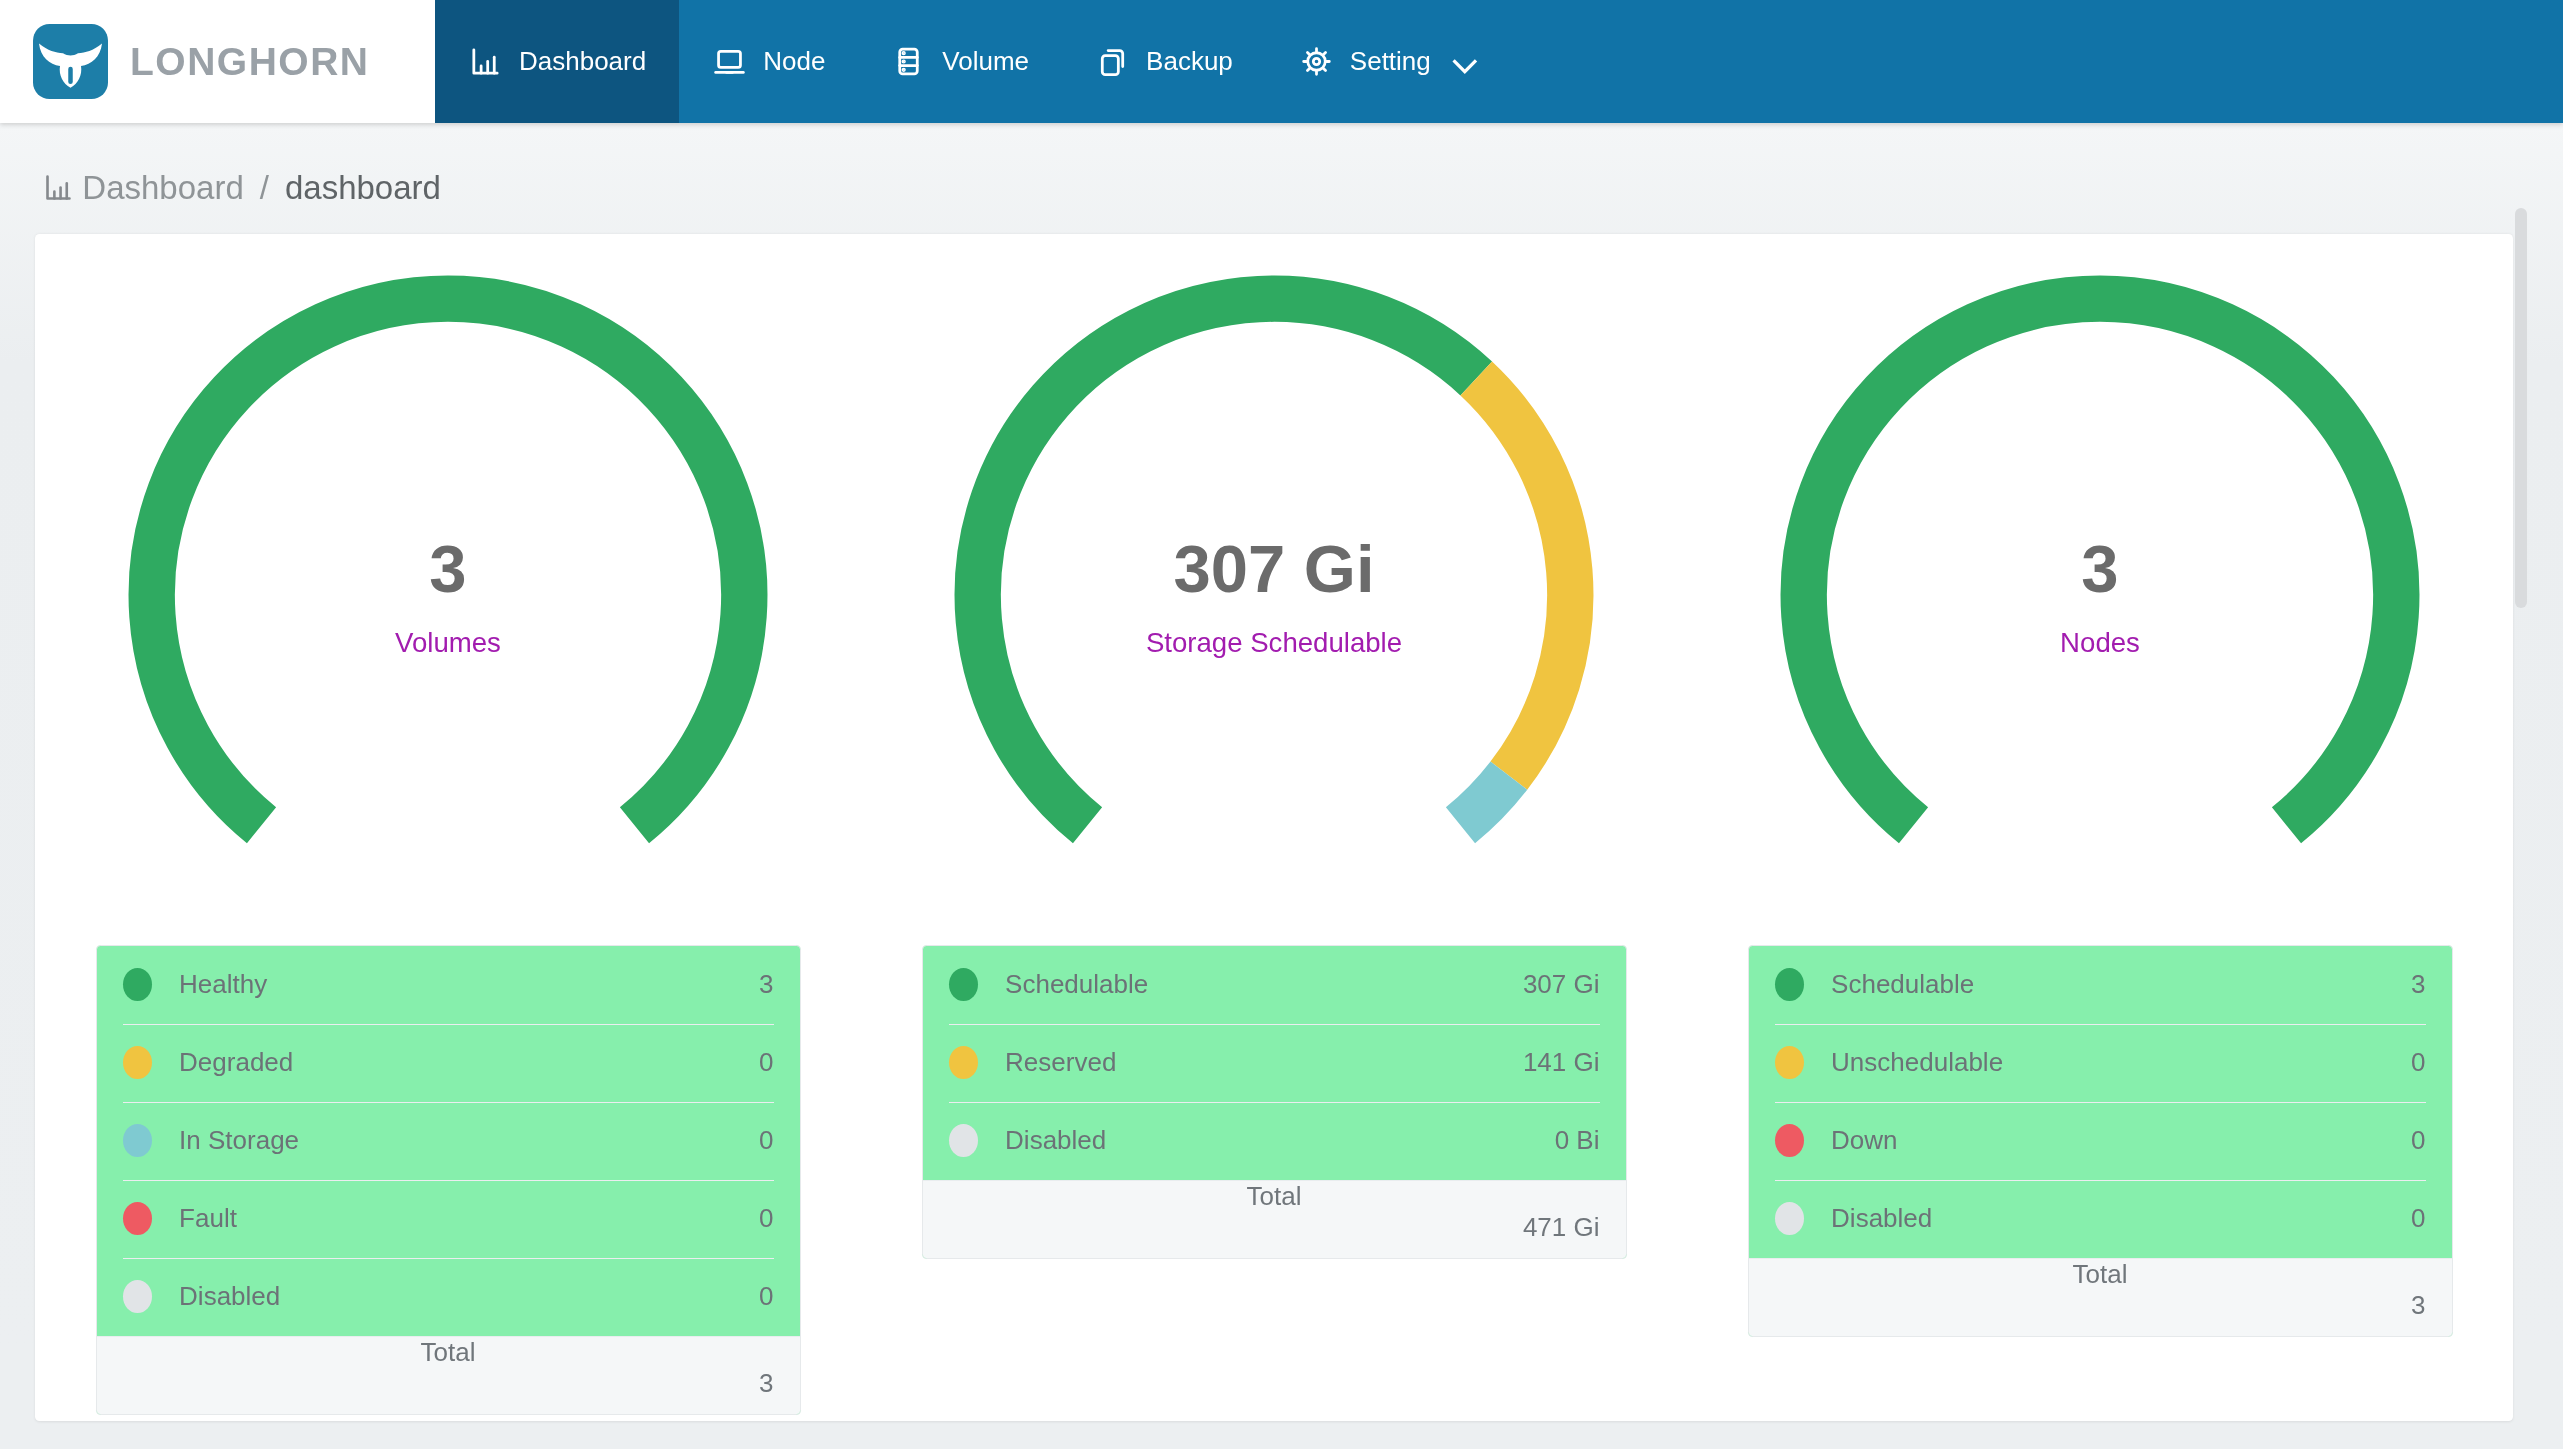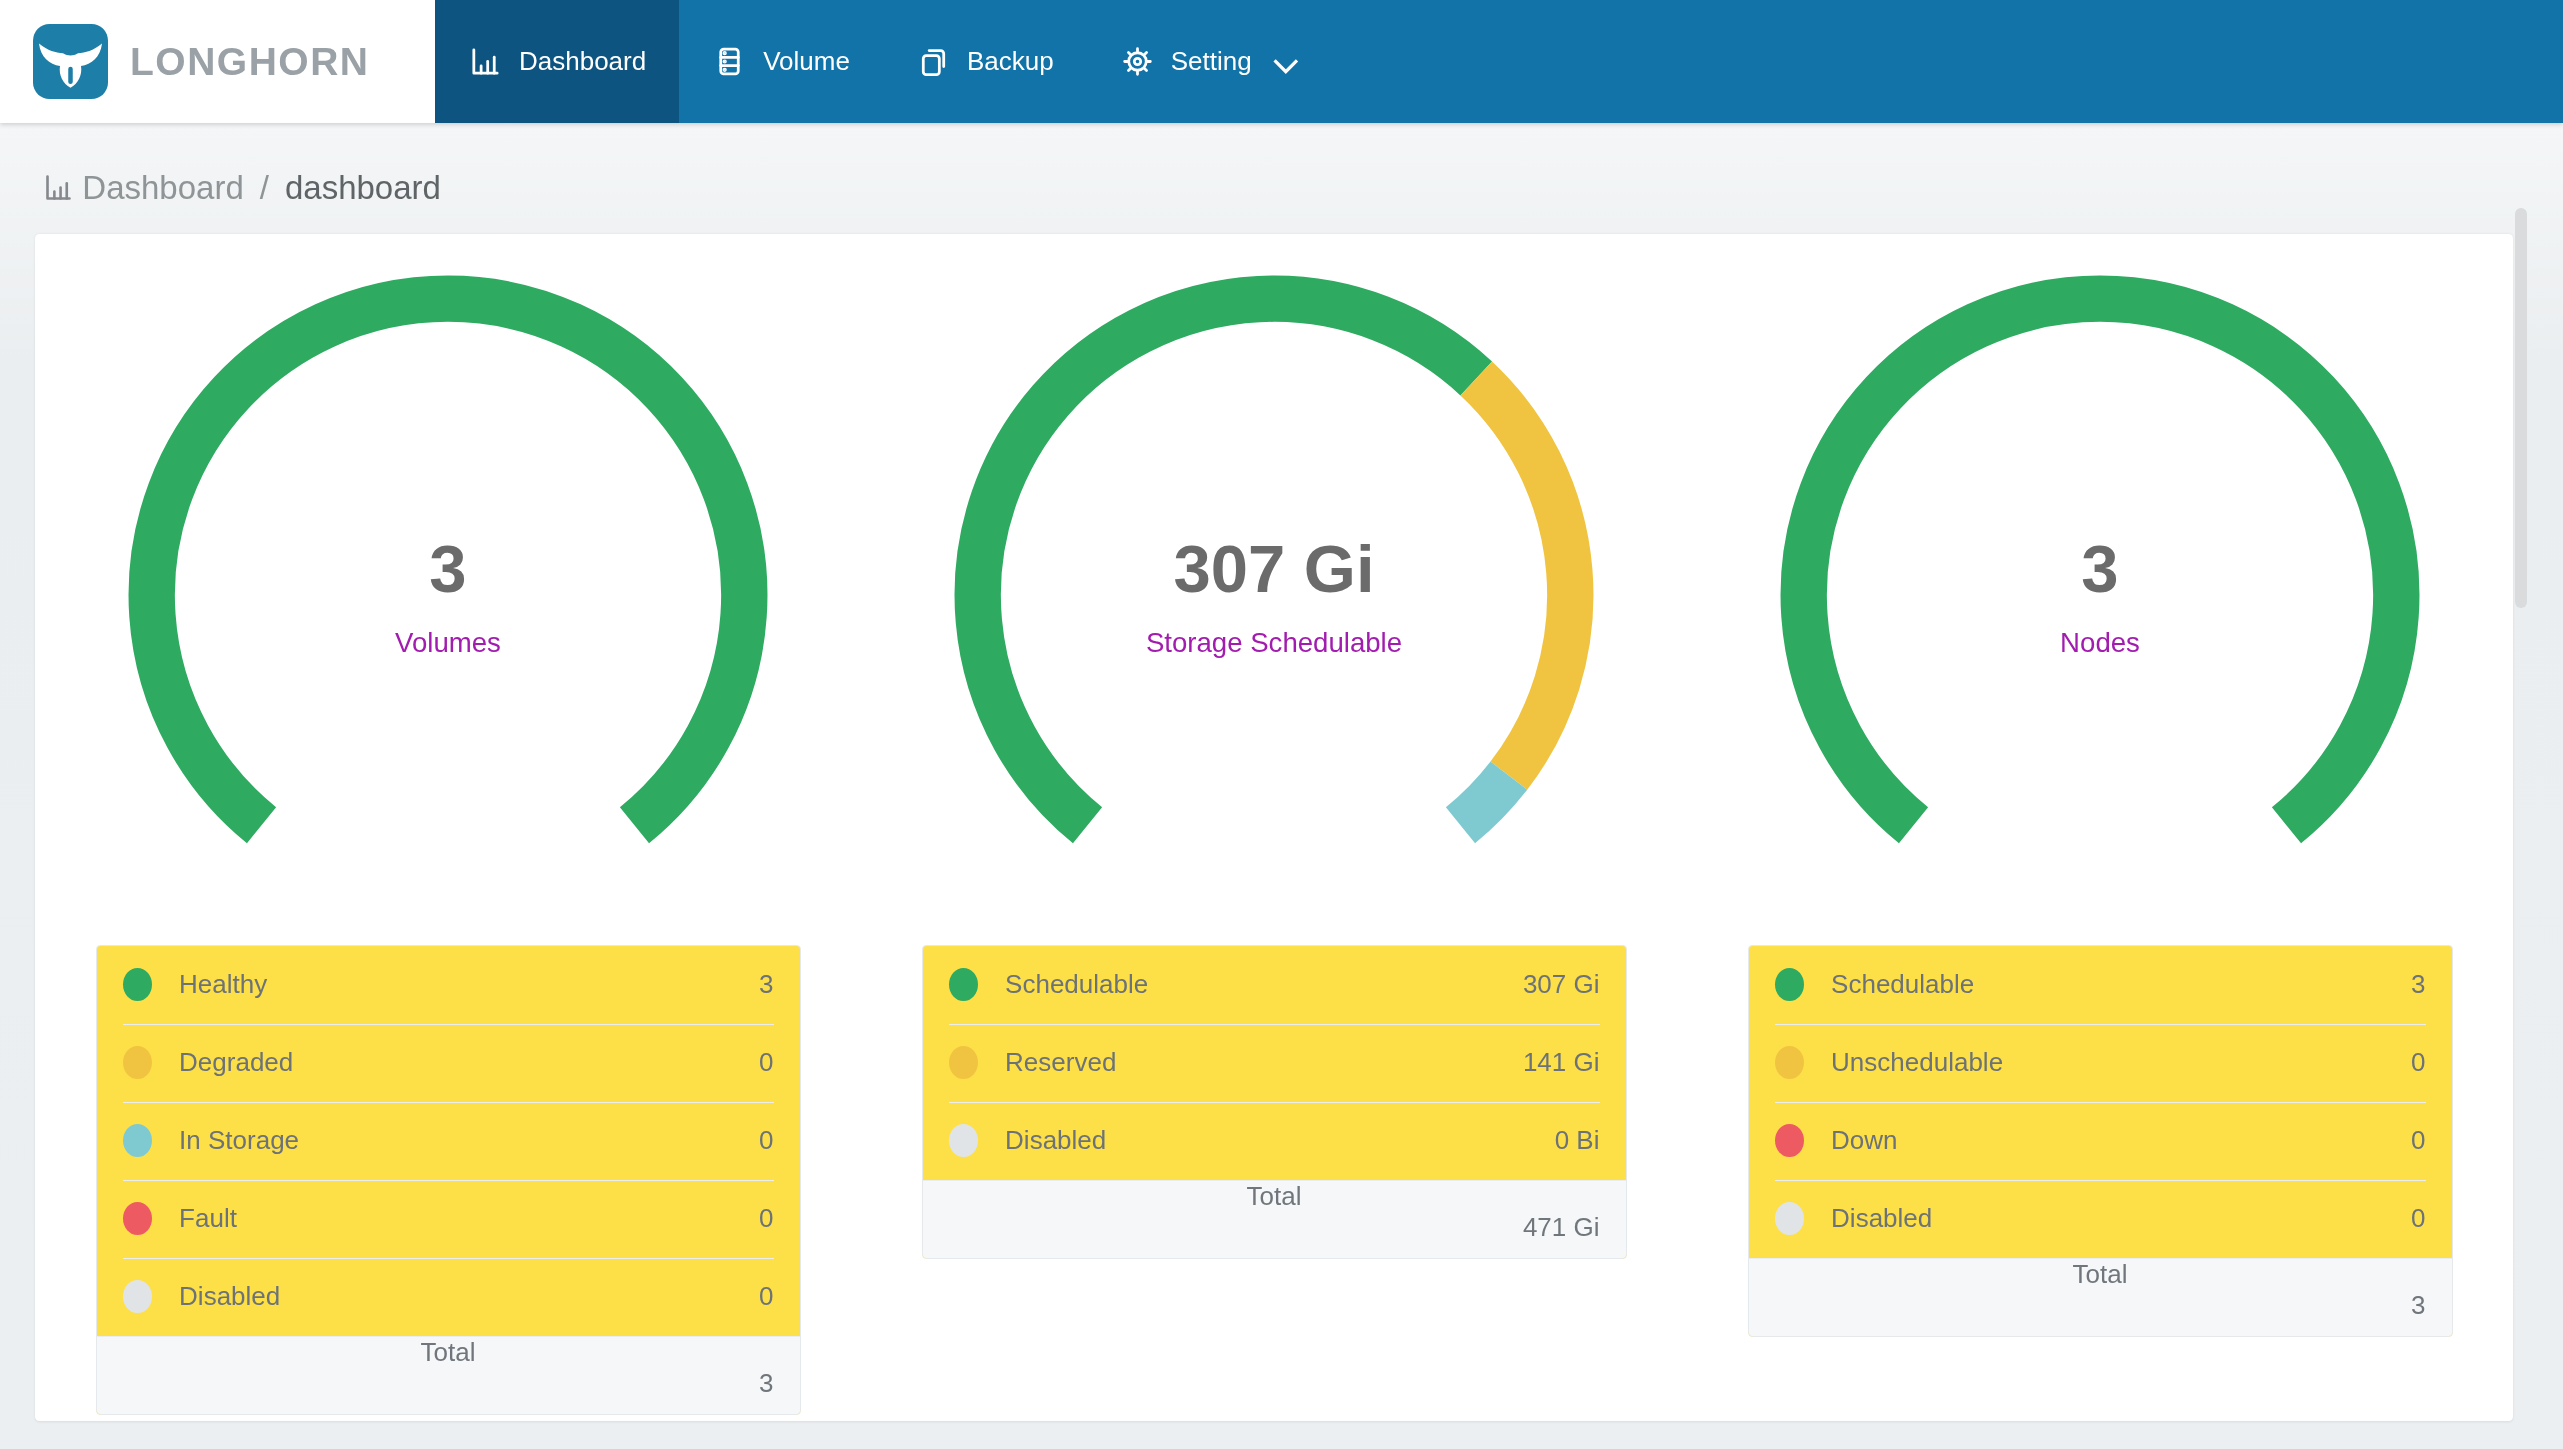--- a/index.html
+++ b/index.html
@@ -49,21 +49,21 @@
   .col { flex:1 1 0; display:flex; flex-direction:column; align-items:center; }
 
   .gauge { position:relative; width:660px; height:660px; }
   .gauge svg { position:absolute; inset:0; width:100%; height:100%; }
   .gcenter { position:absolute; inset:0; display:flex; flex-direction:column;
              align-items:center; justify-content:center; gap:20.3px; pointer-events:none; }
   .gnum { font-size:67px; font-weight:bold; color:#6B6B6B; }
   .glabel { font-size:27.6px; color:#a21caf; }
 
   
-  .ltable { width:705px; margin-top:20.3px; background:#fde047;
+  .ltable { width:705px; margin-top:20.3px; background:#86efac;
             border:0.7px solid #E6E9EB; border-radius:4.4px; overflow:hidden; }
   .lrow { position:relative; height:78px; display:flex; align-items:center;
           padding:0 26px; font-size:26px; color:#6C7277; }
   .lrow + .lrow:not(.total)::before { content:""; position:absolute; top:0; left:26px;
           width:calc(100% - 52px); height:0.7px; background:#EBEEF0; }
   .dot { width:29px; height:33px; border-radius:50%; margin-right:27.6px; flex:0 0 auto; }
   .llabel { flex:0 0 auto; }
   .lvalue { margin-left:auto; }
   .lrow.total { background:#F5F7F8; border-top:0.7px solid #E9EDEF; color:#70767B;flex-direction:column; }
 
@@ -90,20 +90,30 @@
       <div class="nav-item active">
         <span class="nav-icon">
           <svg viewBox="0 0 24 24">
               <path d="M4 4v16h16"></path>
               <path d="M9 20v-5"></path>
               <path d="M13.5 20v-8"></path>
               <path d="M18 20v-11"></path>
             </svg>
         </span>
         <span>Dashboard</span>
+      </div>
+      <div class="nav-item">
+        <span class="nav-icon">
+          <svg viewBox="0 0 24 24">
+              <rect x="4.5" y="5" width="15" height="11" rx="1.5"></rect>
+              <path d="M2.5 19.5h19"></path>
+              <path d="M10 19.5h4"></path>
+            </svg>
+        </span>
+        <span>Node</span>
       </div>
       <div class="nav-item">
         <span class="nav-icon">
           <svg viewBox="0 0 24 24">
               <rect x="6" y="3.5" width="12" height="17" rx="2"></rect>
               <path d="M6 9.2h12"></path>
               <path d="M6 14.8h12"></path>
               <circle cx="8.7" cy="6.3" r="0.5" fill="#fff"></circle>
               <circle cx="8.7" cy="12" r="0.5" fill="#fff"></circle>
               <circle cx="8.7" cy="17.7" r="0.5" fill="#fff"></circle>

